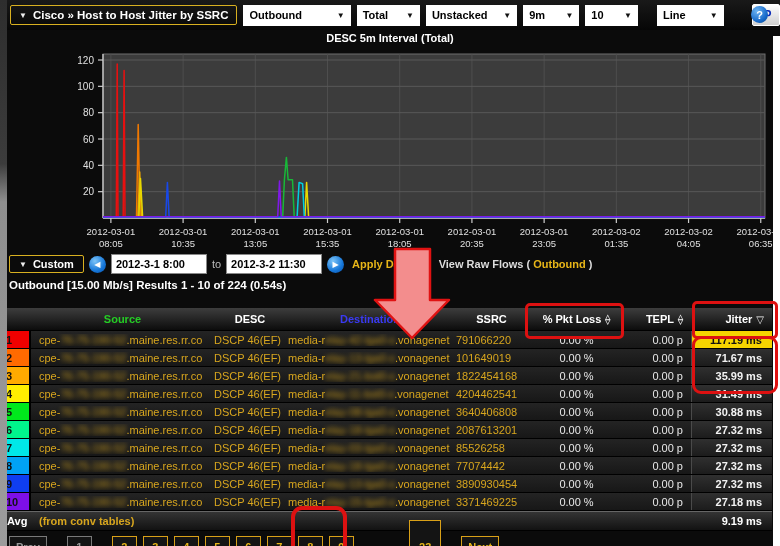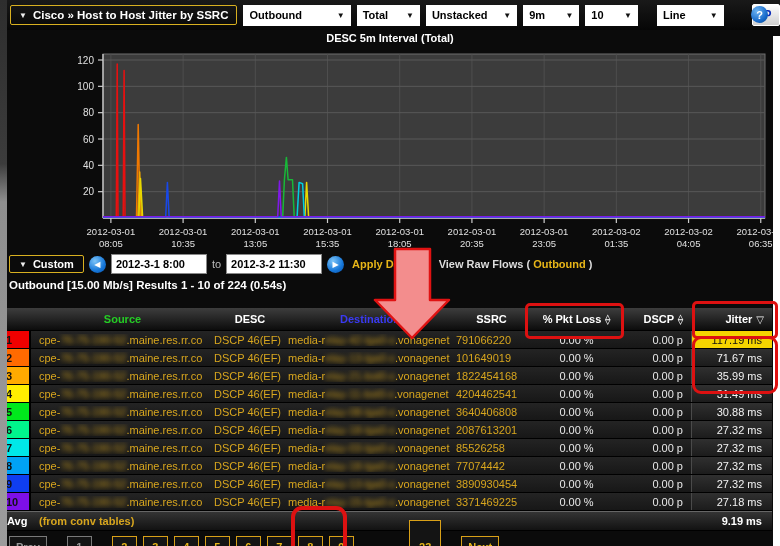--- a/index.html
+++ b/index.html
@@ -64,21 +64,21 @@
   .trow{height:17px;align-items:center;background:linear-gradient(#242424,#171717);
     border-bottom:1px solid #000;cursor:pointer;}
   .cell{overflow:hidden;white-space:nowrap;}
   .rank{height:100%;display:flex;align-items:center;padding-left:5px;color:#111;
     font-weight:bold;border-right:2px solid #000;box-sizing:border-box;}
   .src,.dscp,.dst,.ssrc{color:#d8a61e;}
   .src{padding-left:8px;} .dst,.ssrc{padding-left:2px;}
   .loss{text-align:center;color:#e8e8e8;}
   .tepl{text-align:right;padding-right:8px;color:#e8e8e8;}
   .jit{height:100%;display:flex;align-items:center;justify-content:flex-end;padding-right:10px;
-    box-sizing:border-box;font-weight:normal;color:#f2f2f2;background:linear-gradient(#303030,#1c1c1c);
+    box-sizing:border-box;font-weight:bold;color:#f2f2f2;background:linear-gradient(#303030,#1c1c1c);
     border-left:1px solid #4a4a4a;}
   .jit.hl{background:#f5d400;color:#111;}
   .redact{filter:blur(2.5px);opacity:.9;}
   .avgrow{height:18px;align-items:center;background:linear-gradient(#343434,#121212);
     border-top:1px solid #666;border-bottom:1px solid #000;font-weight:bold;}
   .avgrow .a-label{padding-left:6px;color:#fff;}
   .avgrow .a-note{grid-column:2 / span 6;color:#d8a61e;padding-left:8px;}
   .avgrow .a-val{text-align:right;padding-right:10px;color:#fff;}
 
   
@@ -240,21 +240,21 @@
       <div class="hc h-dst">Destination</div>
       <div class="hc">SSRC</div>
       <div class="hc">
         <span>% Pkt Loss</span>
         <span class="sorticon">
           <span>△</span>
             <span>▽</span>
         </span>
       </div>
       <div class="hc h-tepl">
-        <span>DSCP</span>
+        <span>TEPL</span>
         <span class="sorticon">
           <span>△</span>
             <span>▽</span>
         </span>
       </div>
       <div class="hc h-jit">
         <span>Jitter</span>
         <span class="jit-arrow">▽</span>
       </div>
     </div>

